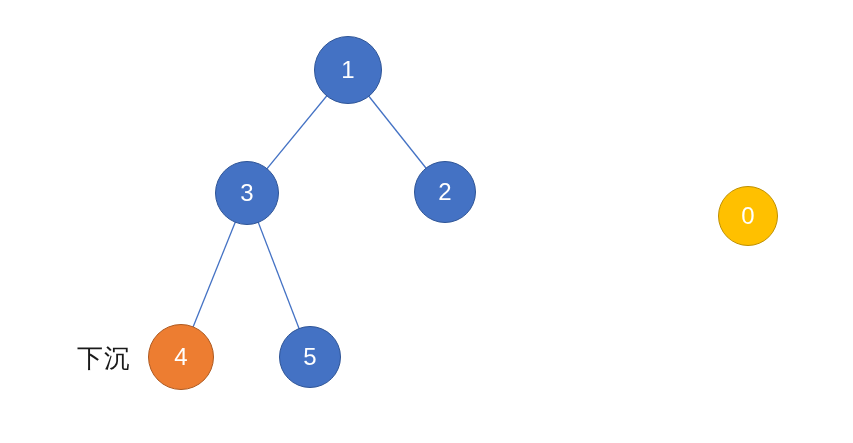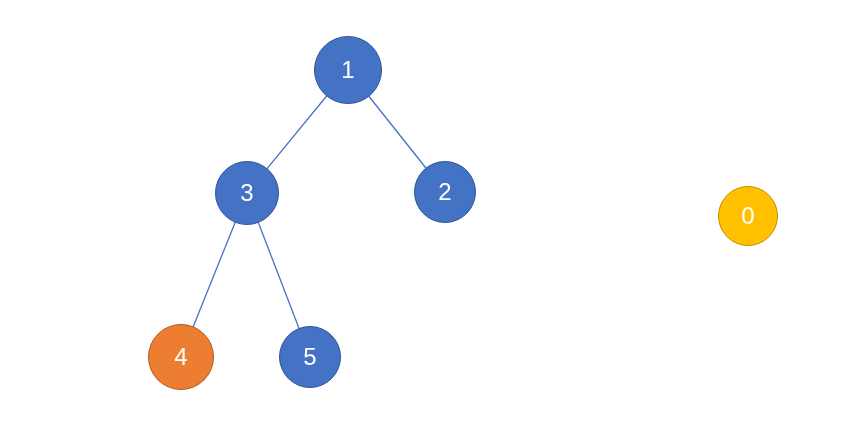--- a/index.html
+++ b/index.html
@@ -48,14 +48,15 @@
   <div class="node" style="left: 148px; top: 324px; height: 66px; width: 66px; background: rgb(237, 125, 49); border-color: rgb(174, 90, 33);">
     <span style="color: rgb(255, 255, 255);">4</span>
   </div>
   <div class="node" style="left: 279px; top: 326px; height: 62px; width: 62px; background: rgb(68, 114, 196); border-color: rgb(47, 85, 151);">
     <span style="color: rgb(255, 255, 255);">5</span>
   </div>
   <div class="node" style="left: 718px; top: 186px; height: 60px; width: 60px; background: rgb(255, 192, 0); border-color: rgb(191, 144, 0);">
     <span style="color: rgb(255, 255, 255);">0</span>
   </div>
 
+  <div class="annotation" style="color: rgb(26, 26, 26);">下沉</div>
 
 </div>
 
 </body></html>

